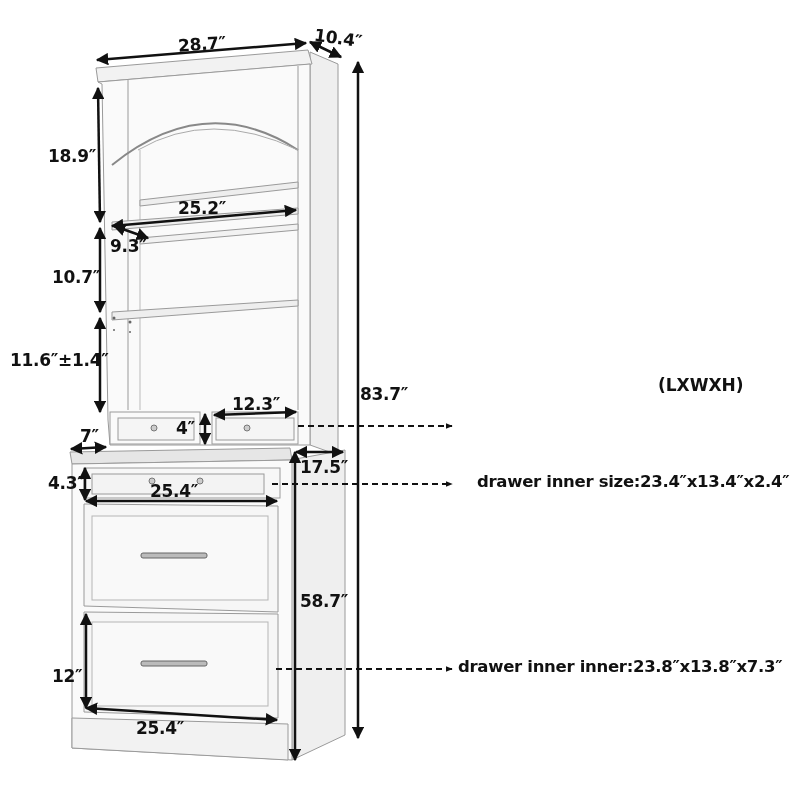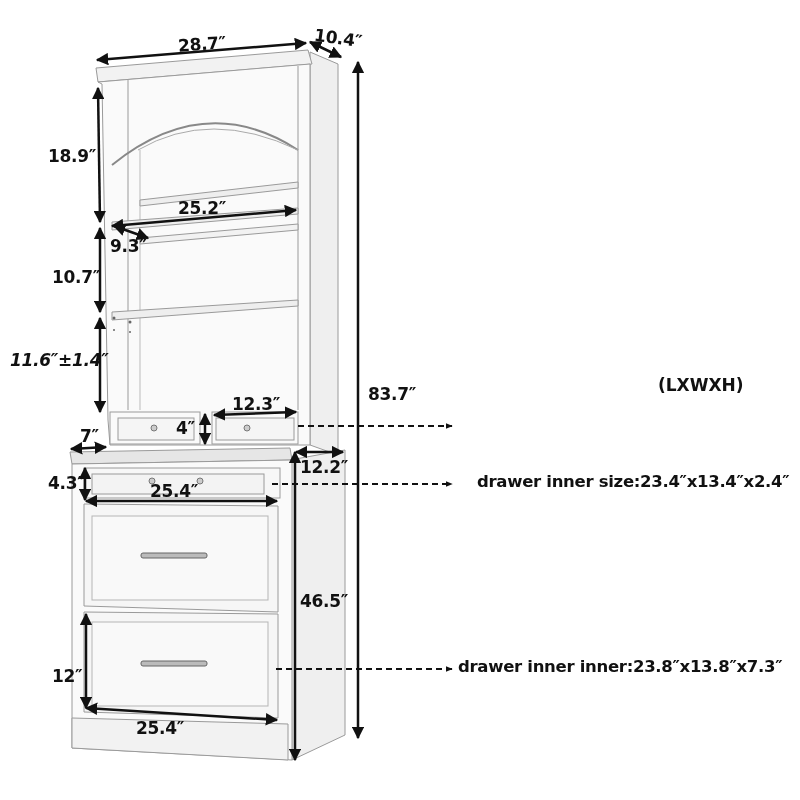--- a/index.html
+++ b/index.html
@@ -125,33 +125,33 @@
     <g stroke="#111" stroke-width="1.8" stroke-dasharray="6,4" fill="none">
       <line x1="298" y1="426" x2="452" y2="426" marker-end="url(#ahs)"></line>
       <line x1="272" y1="484" x2="452" y2="484" marker-end="url(#ahs)"></line>
       <line x1="276" y1="669" x2="452" y2="669" marker-end="url(#ahs)"></line>
     </g>
   </svg>
 
   
   <span class="lbl dim" style="left:178px;top:36px;transform:rotate(-4deg);">28.7″</span>
   <span class="lbl dim" style="left:314px;top:30px;transform:rotate(8deg);">10.4″</span>
-  <span class="lbl dim" style="left:368px;top:386px;text-align:center;">83.7″</span>
+  <span class="lbl dim" style="left:360px;top:386px;text-align:center;">83.7″</span>
 
   <span class="lbl dim" style="left:48px;top:148px;">18.9″</span>
   <span class="lbl dim" style="left:178px;top:200px;">25.2″</span>
   <span class="lbl dim" style="left:110px;top:238px;">9.3″</span>
   <span class="lbl dim" style="left:52px;top:269px;">10.7″</span>
-  <span class="lbl dim" style="left:10px;top:352px;font-style:italic;">11.6″±1.4″</span>
+  <span class="lbl dim" style="left:10px;top:352px;">11.6″±1.4″</span>
   <span class="lbl dim" style="left:232px;top:396px;">12.3″</span>
   <span class="lbl dim" style="left:176px;top:420px;">4″</span>
   <span class="lbl dim" style="left:80px;top:428px;">7″</span>
 
-  <span class="lbl dim" style="left:300px;top:459px;">12.2″</span>
-  <span class="lbl dim" style="left:300px;top:593px;">46.5″</span>
+  <span class="lbl dim" style="left:300px;top:459px;">17.5″</span>
+  <span class="lbl dim" style="left:300px;top:593px;">58.7″</span>
   <span class="lbl dim" style="left:40px;top:475px;margin-left:8px;">4.3″</span>
   <span class="lbl dim" style="left:150px;top:483px;">25.4″</span>
   <span class="lbl dim" style="left:52px;top:668px;">12″</span>
   <span class="lbl dim" style="left:136px;top:720px;">25.4″</span>
 
   
   <span class="lbl unit-note" style="left:658px;top:377px;">(LXWXH)</span>
   <span class="lbl note" style="left:458px;top:474px;margin-left:19px;">drawer inner size:23.4″x13.4″x2.4″</span>
   <span class="lbl note" style="left:458px;top:659px;">drawer inner inner:23.8″x13.8″x7.3″</span>
 </div>

